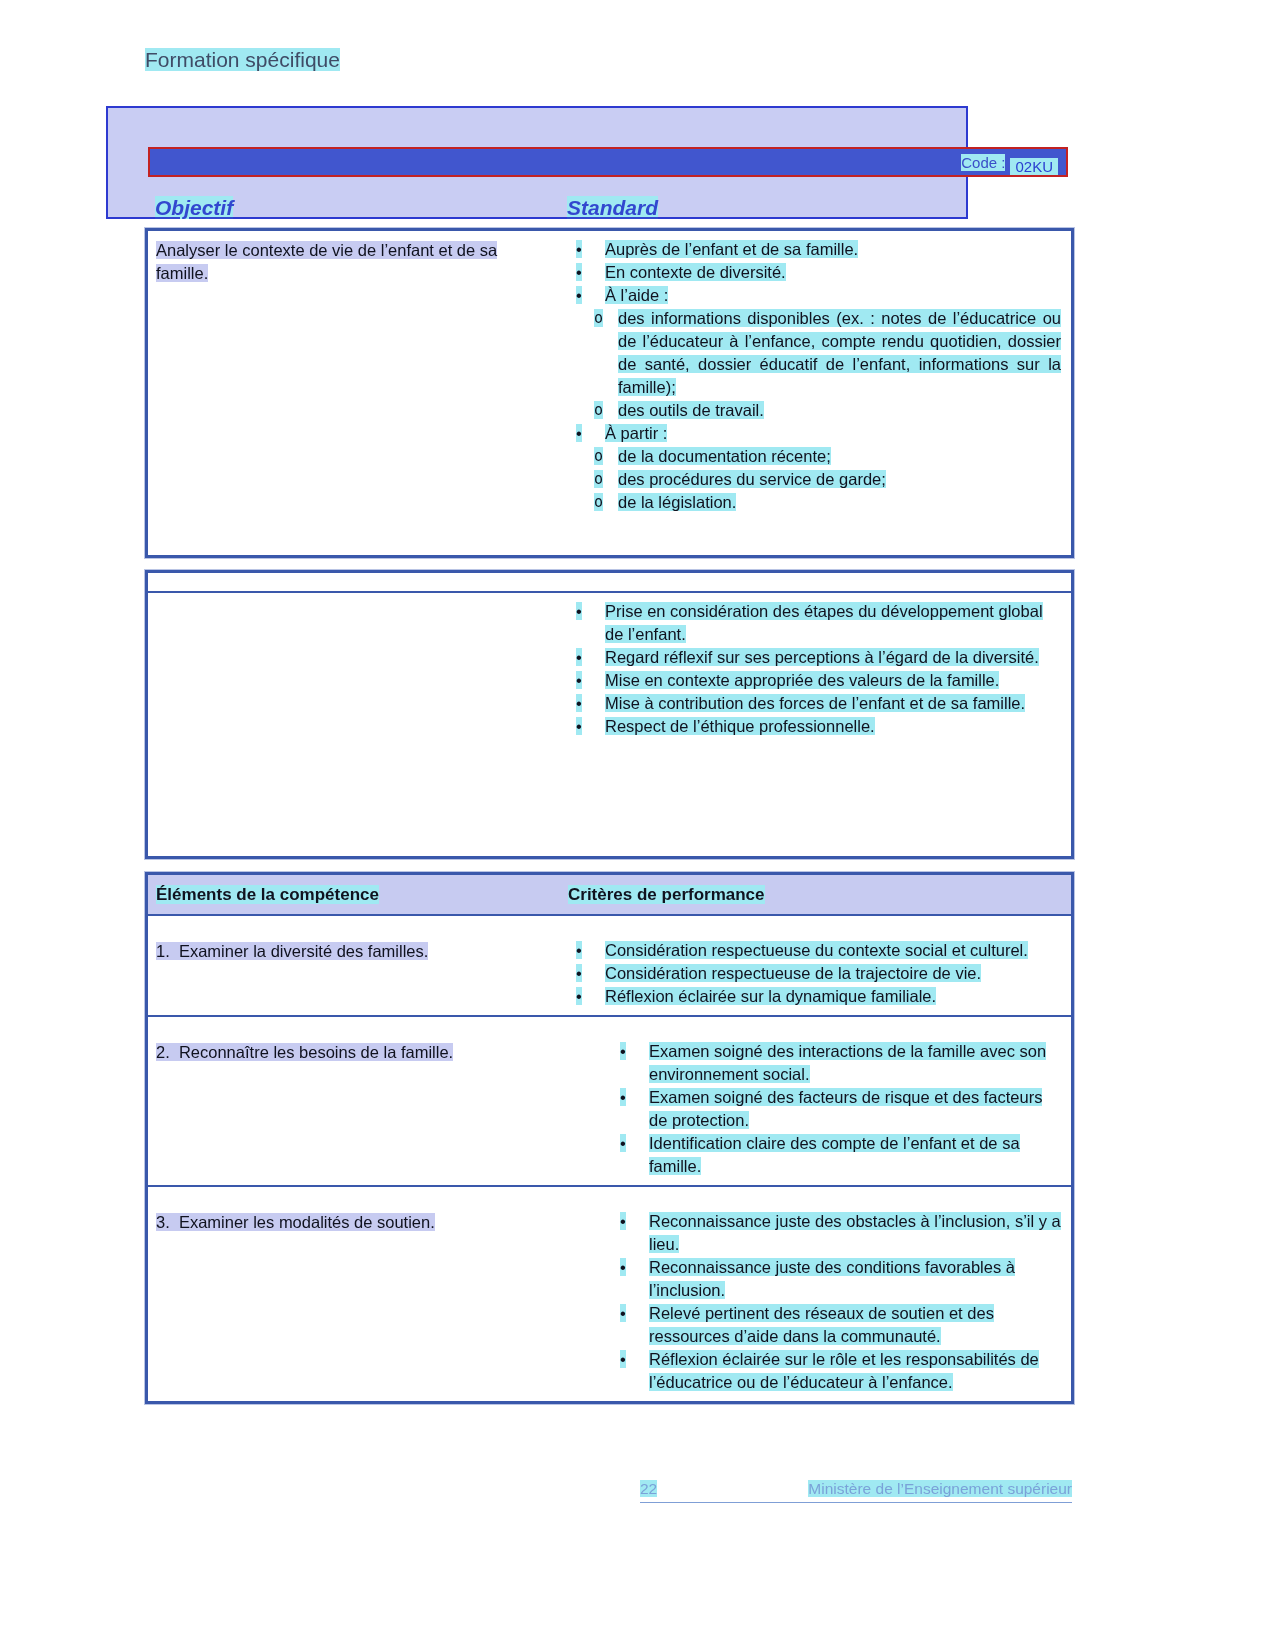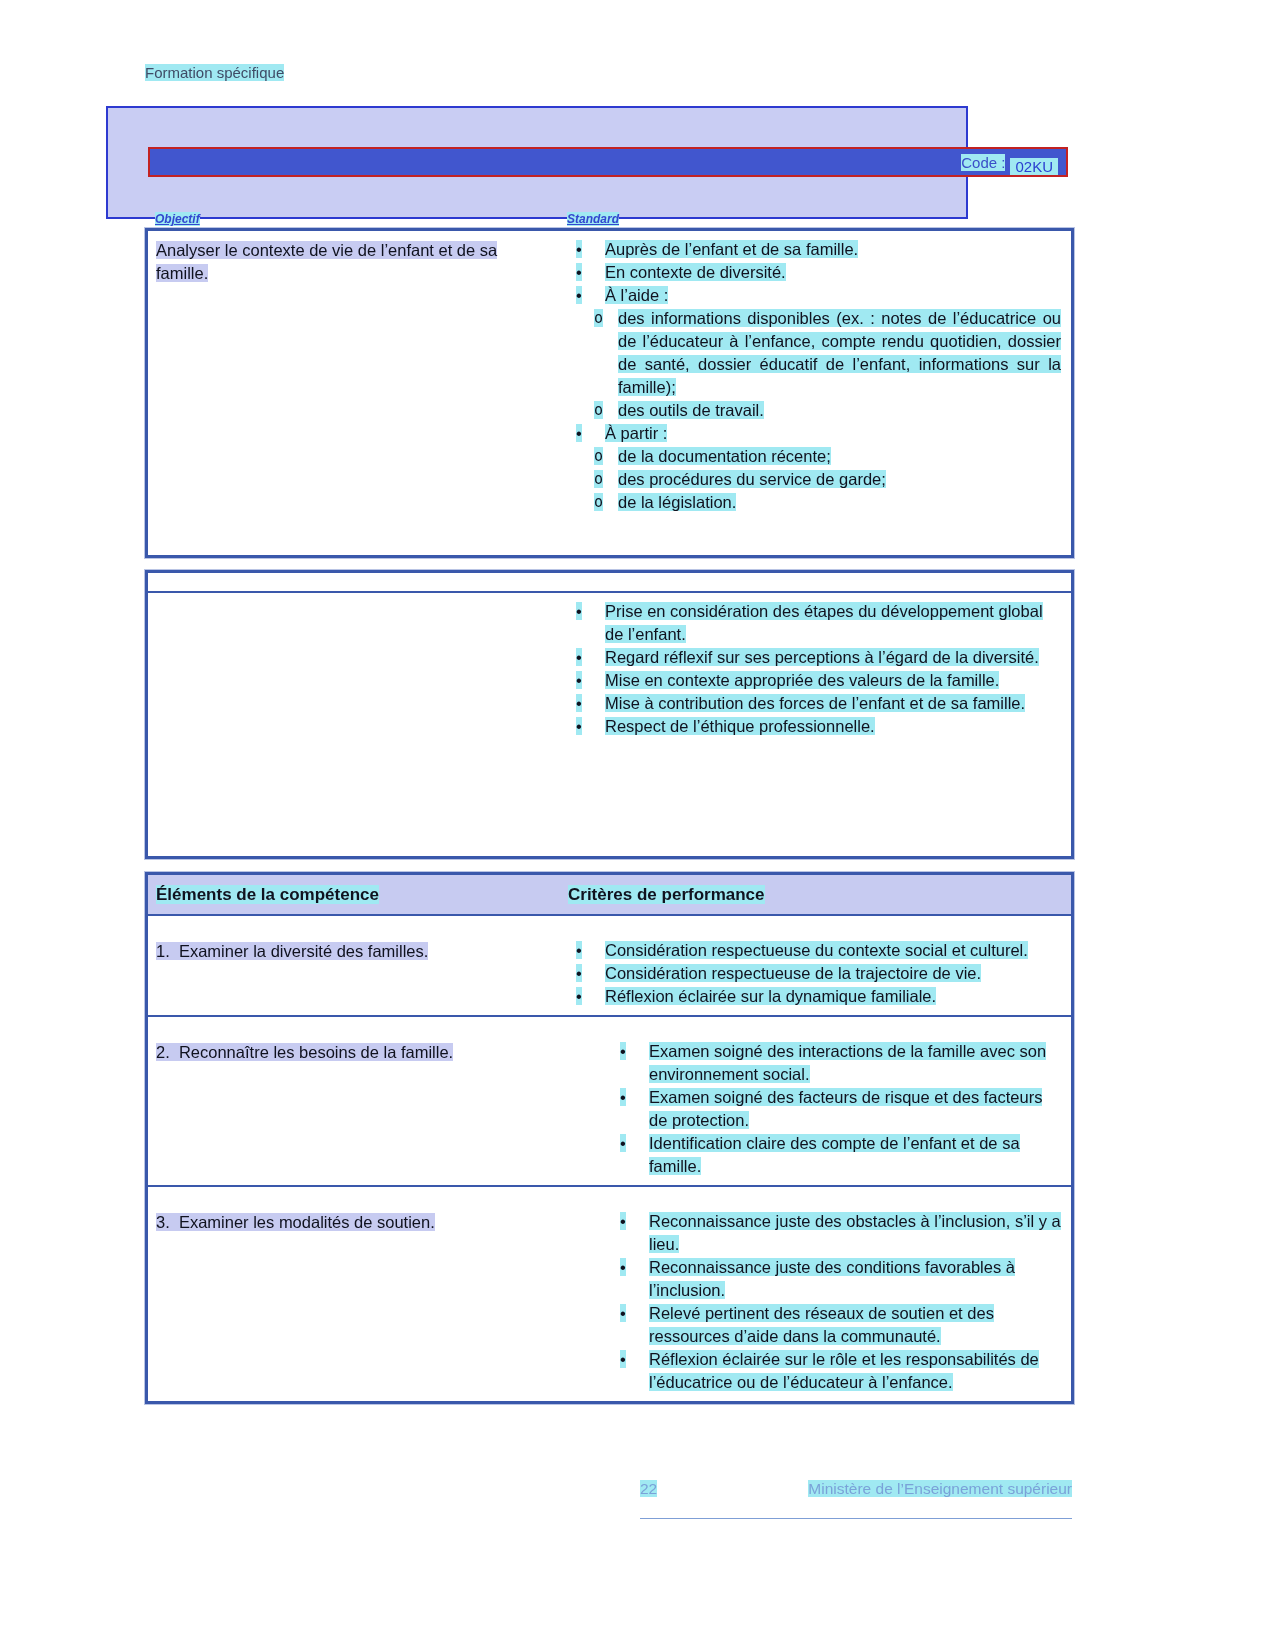--- a/index.html
+++ b/index.html
@@ -6,37 +6,37 @@
   html,body { background:#ffffff; }
   body {
     width:1275px; height:1651px; position:relative;
     font-family:"Liberation Sans", sans-serif;
     color:#10121f;
   }
   .hl { background:#a0e9f2; box-decoration-break:clone; -webkit-box-decoration-break:clone; }
   .hl-lav { background:#c7cbf1; box-decoration-break:clone; -webkit-box-decoration-break:clone; }
 
   
-  .top-label { position:absolute; left:145px; top:64px; font-size:15px; color:#3f4b66; }
+  .top-label { position:absolute; left:145px; top:48px; font-size:21px; color:#3f4b66; }
 
   
   .header-box {
     position:absolute; left:106px; top:106px; width:862px; height:113px;
     background:#c9cdf3; border:2px solid #2d3ad0;
   }
   .banner {
     position:absolute; left:40px; top:39px; width:920px; height:30px;
     background:#4156ce; border:2px solid #c32222;
     display:flex; align-items:center; justify-content:flex-end;
     padding-right:8px; font-size:15px;
   }
   .code-label { color:#3a4ec8; }
   .code-value { color:#2b3fd0; padding:0 5px; margin-left:5px;margin-top:9px; }
   .obj-std-heading {
-    position:absolute; top:104px; font-size:12px; font-weight:bold; font-style:italic;
+    position:absolute; top:88px; font-size:21px; font-weight:bold; font-style:italic;
     color:#3247cf; text-decoration:underline;
   }
   .obj-pos { left:47px; }
   .std-pos { left:459px; }
 
   
   .tbl {
     position:absolute; left:145px; width:929px; background:#ffffff;
     border:3px solid #3a58ab; box-shadow:0 0 0 1px #b9c4e4;
     font-size:16.5px; line-height:23px; color:#10121f;
@@ -64,21 +64,21 @@
   .tbl2 .thead { padding:10px 8px 8px 8px; }
   .tbl3 { top:872px; min-height:515px; }
   .row3 { display:grid; grid-template-columns:412px 1fr; padding:23px 10px 7px 8px; }
   .row3 + .row3 { border-top:2px solid #3a58ab;gap:44px; }
 
   
   .footer {
     position:absolute; left:640px; top:1480px; width:432px;
     display:flex; justify-content:space-between; align-items:flex-end;
     font-size:15.5px; color:#7aa2d8;
-    border-bottom:1px solid #7f9fd6; padding-bottom:20px;
+    border-bottom:1px solid #7f9fd6; padding-bottom:4px;
   }
 </style>
 </head>
 <body>
 
 <div class="page">
 
   <div class="top-label">
     <span class="hl">Formation spécifique</span>
   </div>

